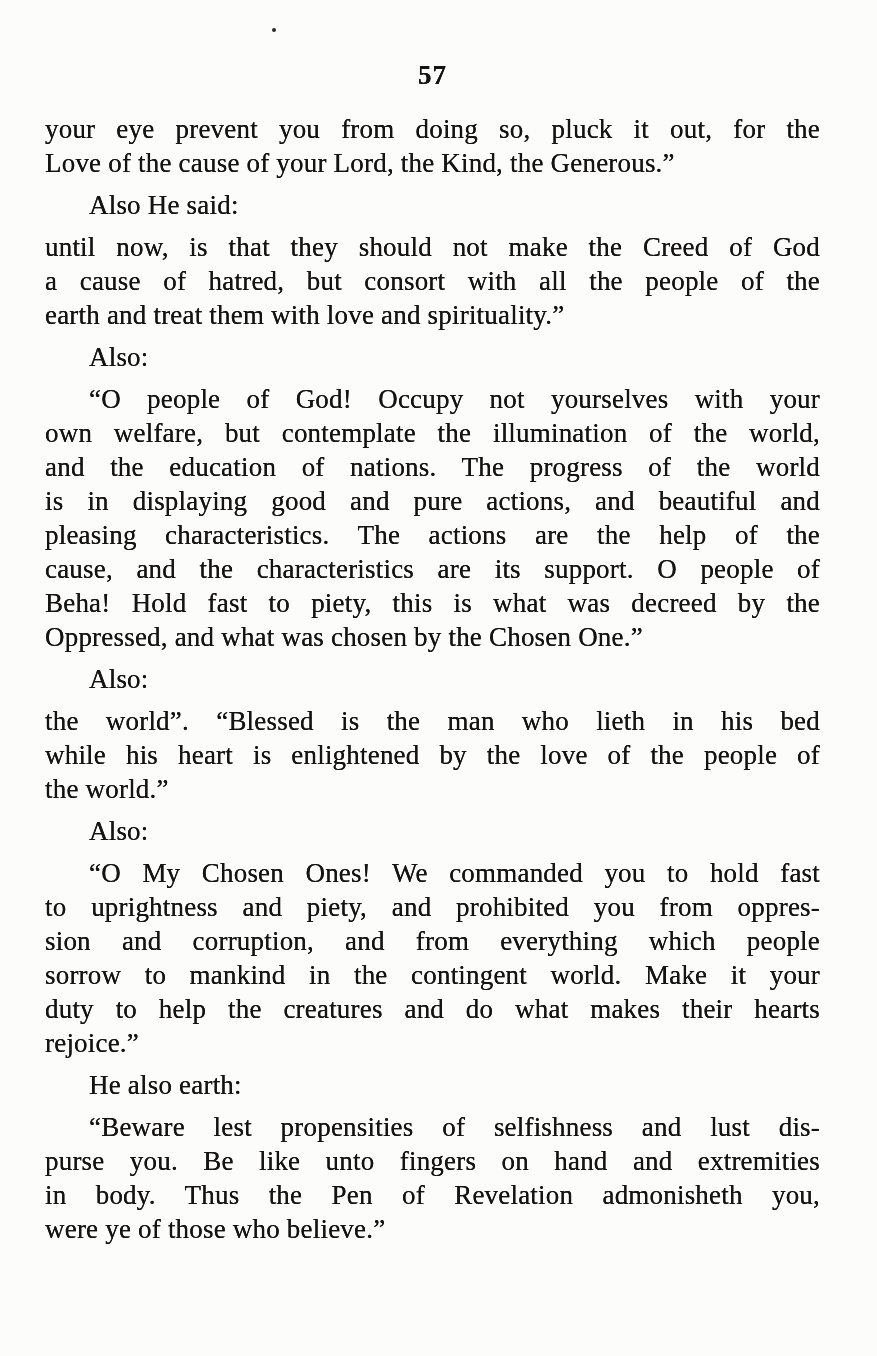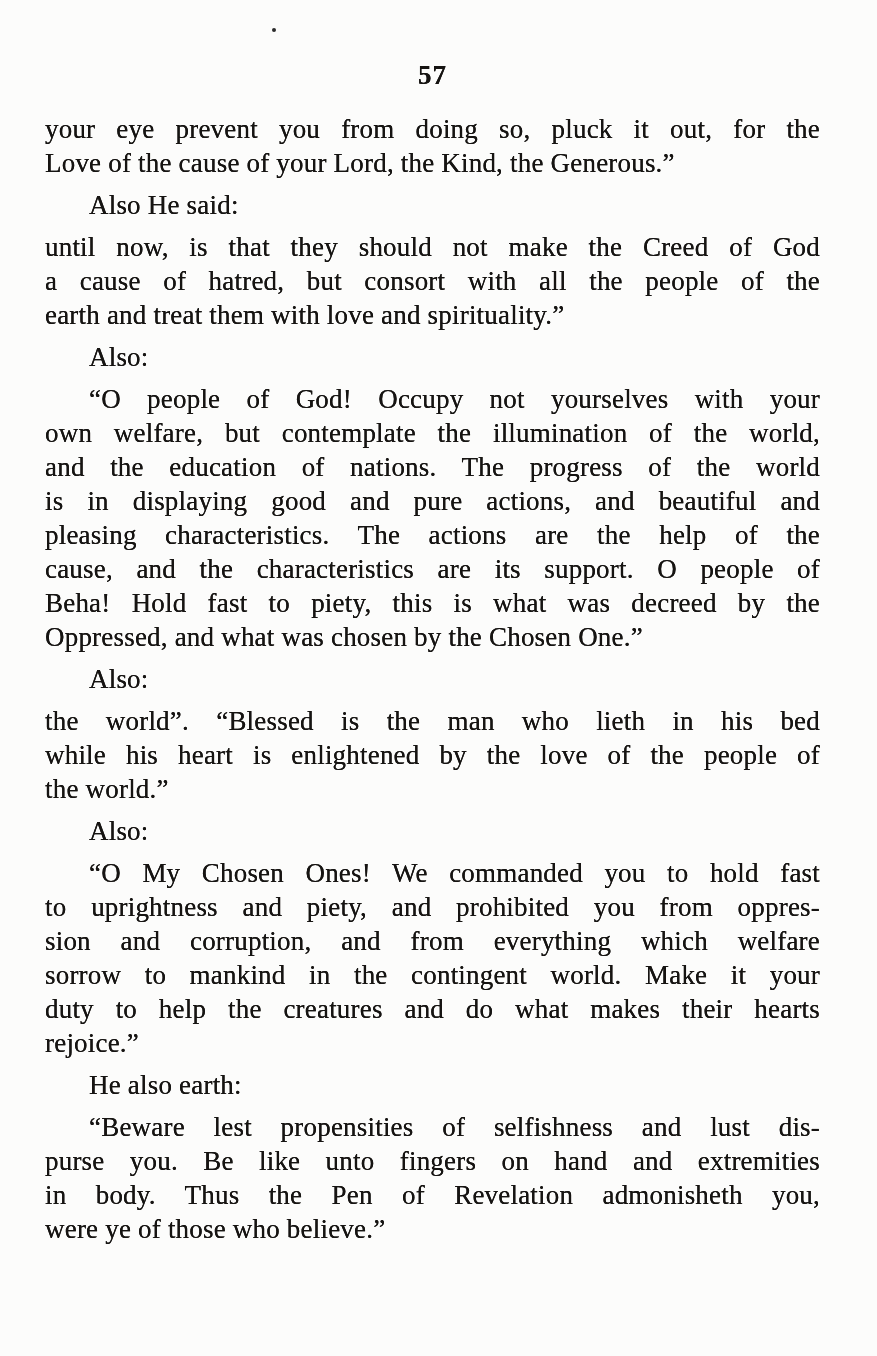--- a/index.html
+++ b/index.html
@@ -120,21 +120,21 @@
       <div class="line last">the world.”</div>
     </div>
 
     <div class="speaker">
       <div class="line indent">Also:</div>
     </div>
 
     <div class="para">
       <div class="line just indent">“O My Chosen Ones!  We commanded you to hold fast</div>
       <div class="line just">to uprightness and piety, and prohibited you from oppres-</div>
-      <div class="line just">sion and corruption, and from everything which welfare</div>
+      <div class="line just">sion and corruption, and from everything which people</div>
       <div class="line just">sorrow to mankind in the contingent world.  Make it your</div>
       <div class="line just">duty to help the creatures and do what makes their hearts</div>
       <div class="line last">rejoice.”</div>
     </div>
 
     <div class="speaker">
       <div class="line indent">He also earth:</div>
     </div>
 
     <div class="para">

